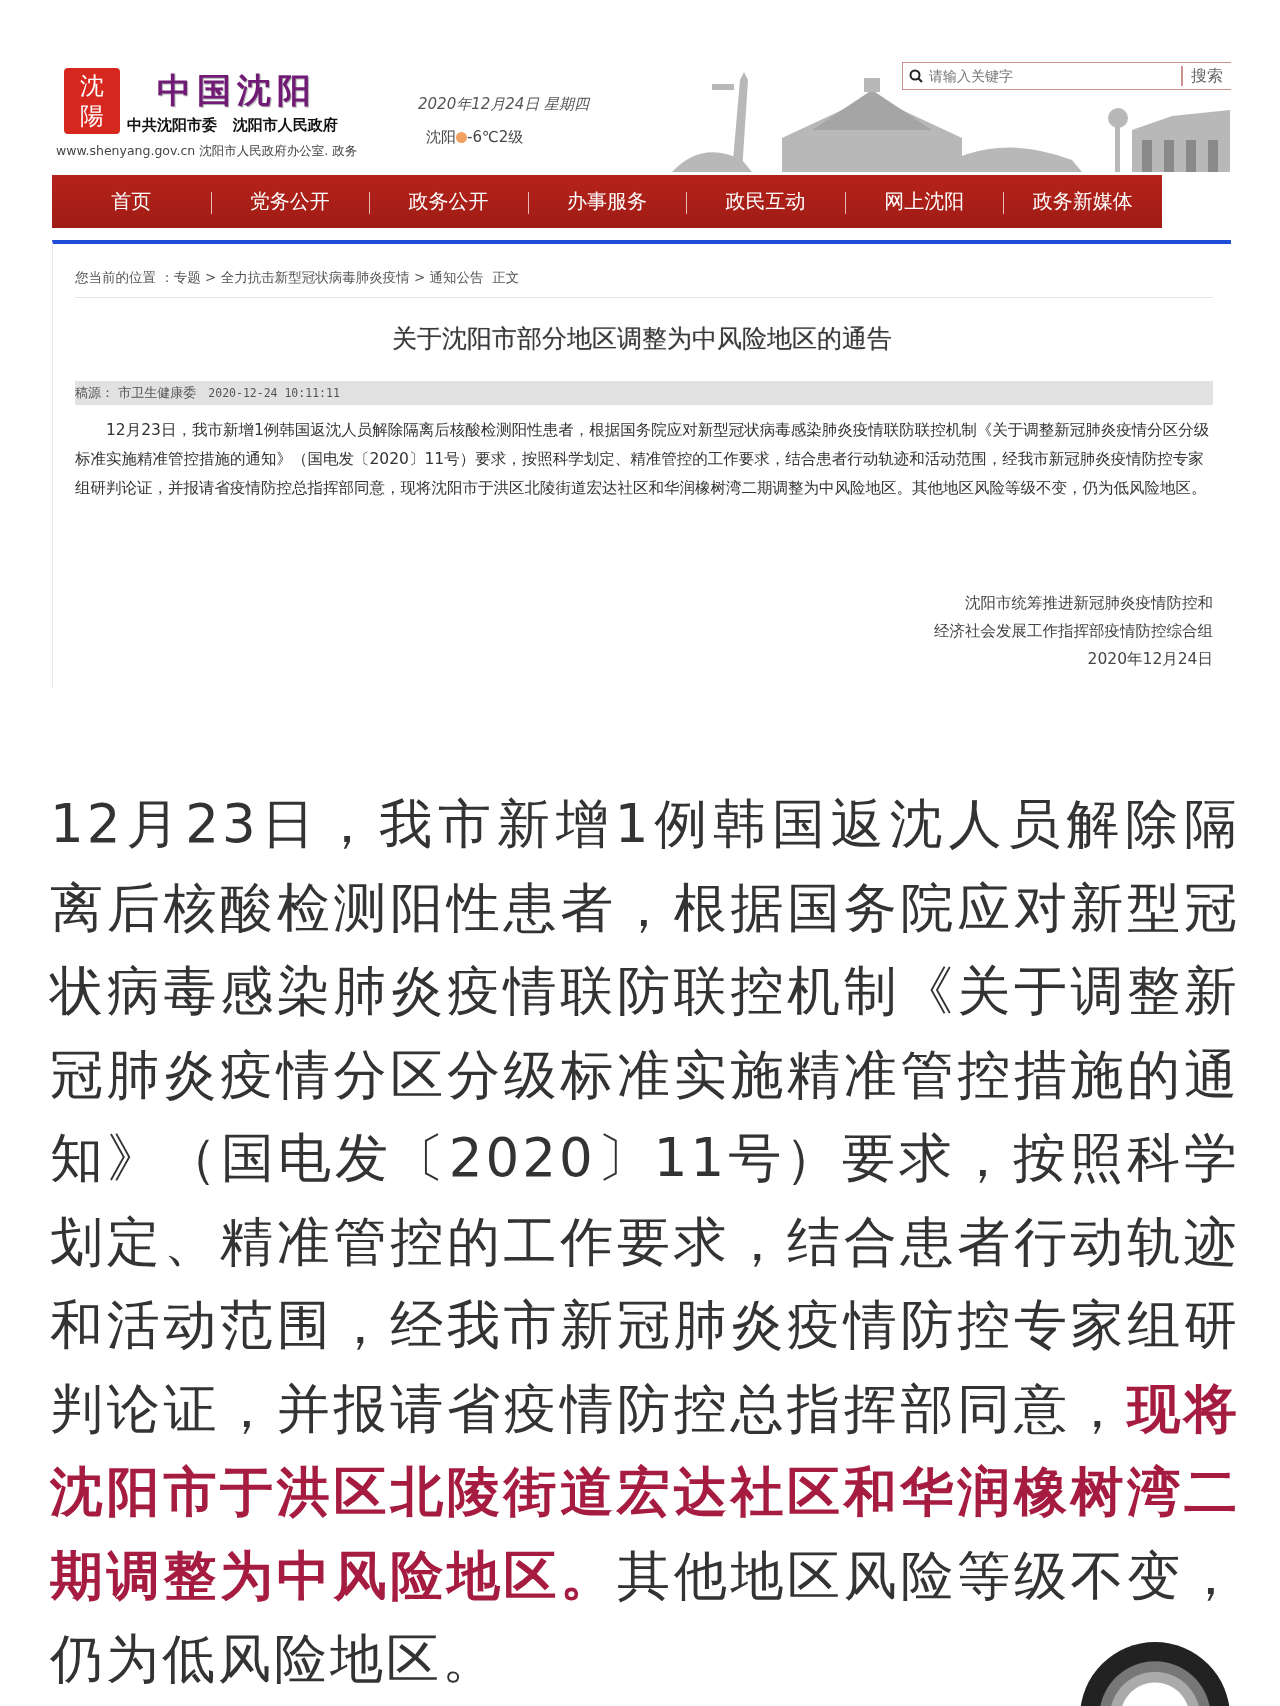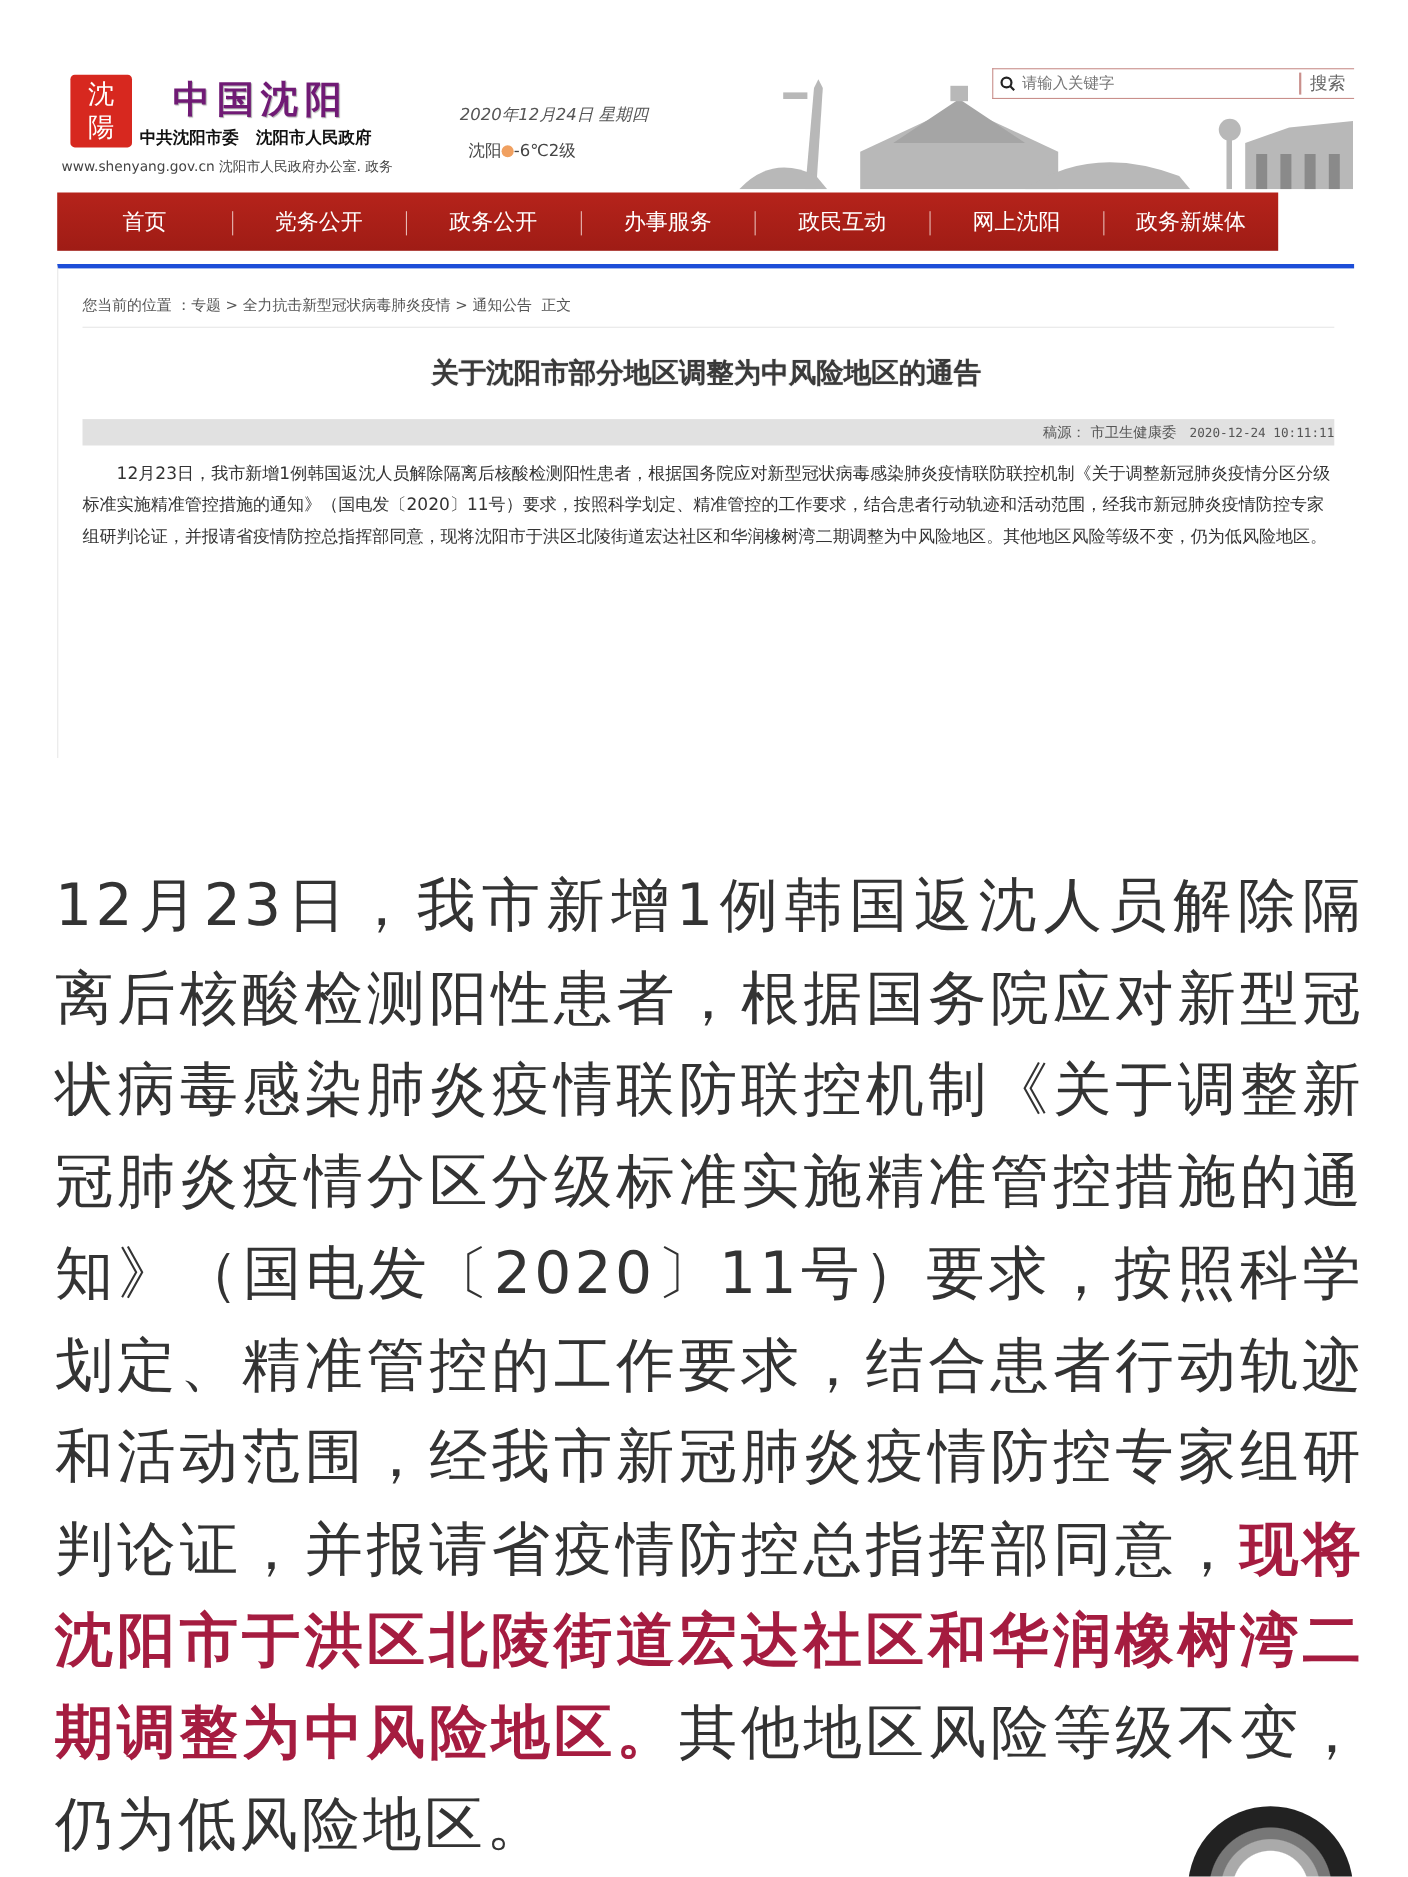--- a/index.html
+++ b/index.html
@@ -20,22 +20,22 @@
   .search-input { flex:1; border:none; outline:none; font-size:14px; color:#222; font-family:"DejaVu Sans", sans-serif; padding:0; background:transparent; }
   .search-btn { width:48px; height:20px; border-left:2px solid #c9908c; font-size:16px; color:#666; text-align:center; line-height:20px; }
   
   .nav { position:absolute; left:0; top:125px; width:1110px; height:53px; background:linear-gradient(#b5231b,#9f1c15); display:flex; align-items:center; }
   .nav-item { flex:1; text-align:center; color:#fff; font-size:20px; position:relative; }
   .nav-item + .nav-item::before { content:""; position:absolute; left:0; top:4px; height:22px; width:1px; background:#e7b9b4; }
   
   .card { position:absolute; left:0; top:190px; width:1178px; height:445px; border-left:1px solid #e8e8e8; border-top:4px solid #1d4ed8; }
   .breadcrumb { position:absolute; left:22px; top:25px; font-size:13.5px; color:#555; white-space:pre; }
   .bc-line { position:absolute; left:22px; top:53px; width:1138px; height:1px; background:#e6e6e6; }
-  .title { position:absolute; left:0; width:1178px; top:78px; text-align:center; font-size:25px; font-weight:bold; color:#3a3a3a; text-shadow:0 0 1px #999; }
-  .meta { position:absolute; left:22px; top:137px; width:1138px; height:24px; background:#e1e1e1; text-align:right; font-size:13px; color:#555; line-height:24px; }
+  .title { position:absolute; left:0; width:1178px; top:78px; text-align:center; font-size:25px; font-weight:normal; color:#3a3a3a; text-shadow:0 0 1px #999; }
+  .meta { position:absolute; left:22px; top:137px; width:1138px; height:24px; background:#e1e1e1; text-align:left; font-size:13px; color:#555; line-height:24px; }
   .meta .ts { font-family:"DejaVu Sans Mono", monospace; font-size:11.5px; margin-left:8px; }
   .body-small { position:absolute; left:22px; top:172px; width:1140px; font-size:15.5px; line-height:29px; color:#333; text-indent:2em; }
   .sign { position:absolute; right:18px; top:345px; text-align:right; font-size:15.5px; line-height:28px; color:#444; }
   
   .big { position:absolute; left:50px; top:782px; width:1190px; font-size:53px; line-height:83.5px; color:#333; letter-spacing:3px; text-align:justify; }
   .hl { color:#a51c40; font-weight:bold; }
   .disc { position:absolute; left:1080px; top:1642px; width:150px; height:150px; border-radius:50%; background:radial-gradient(circle, #fff 0 32%, #aaa 33% 42%, #777 43% 52%, #222 53% 100%); }
 </style>
 </head>
 <body>
@@ -98,18 +98,23 @@
   <div class="card">
     <div class="breadcrumb">您当前的位置 ：专题 &gt; 全力抗击新型冠状病毒肺炎疫情 &gt; 通知公告  正文</div>
     <div class="bc-line"></div>
     <div class="title">关于沈阳市部分地区调整为中风险地区的通告</div>
     <div class="meta">
       <span>稿源：</span>
       <span>市卫生健康委</span>
       <span class="ts">2020-12-24 10:11:11</span>
     </div>
     <div class="body-small">12月23日，我市新增1例韩国返沈人员解除隔离后核酸检测阳性患者，根据国务院应对新型冠状病毒感染肺炎疫情联防联控机制《关于调整新冠肺炎疫情分区分级标准实施精准管控措施的通知》（国电发〔2020〕11号）要求，按照科学划定、精准管控的工作要求，结合患者行动轨迹和活动范围，经我市新冠肺炎疫情防控专家组研判论证，并报请省疫情防控总指挥部同意，现将沈阳市于洪区北陵街道宏达社区和华润橡树湾二期调整为中风险地区。其他地区风险等级不变，仍为低风险地区。</div>
+    <div class="sign">
+      <div>沈阳市统筹推进新冠肺炎疫情防控和</div>
+      <div>经济社会发展工作指挥部疫情防控综合组</div>
+      <div>2020年12月24日</div>
+    </div>
   </div>
 </div>
 
 <div class="big"><span>12月23日，我市新增1例韩国返沈人员解除隔离后核酸检测阳性患者，根据国务院应对新型冠状病毒感染肺炎疫情联防联控机制《关于调整新冠肺炎疫情分区分级标准实施精准管控措施的通知》（国电发〔2020〕11号）要求，按照科学划定、精准管控的工作要求，结合患者行动轨迹和活动范围，经我市新冠肺炎疫情防控专家组研判论证，并报请省疫情防控总指挥部同意，</span><span class="hl">现将沈阳市于洪区北陵街道宏达社区和华润橡树湾二期调整为中风险地区。</span><span>其他地区风险等级不变，仍为低风险地区。</span></div>
 
 <div class="disc"></div>
 
 </body></html>

